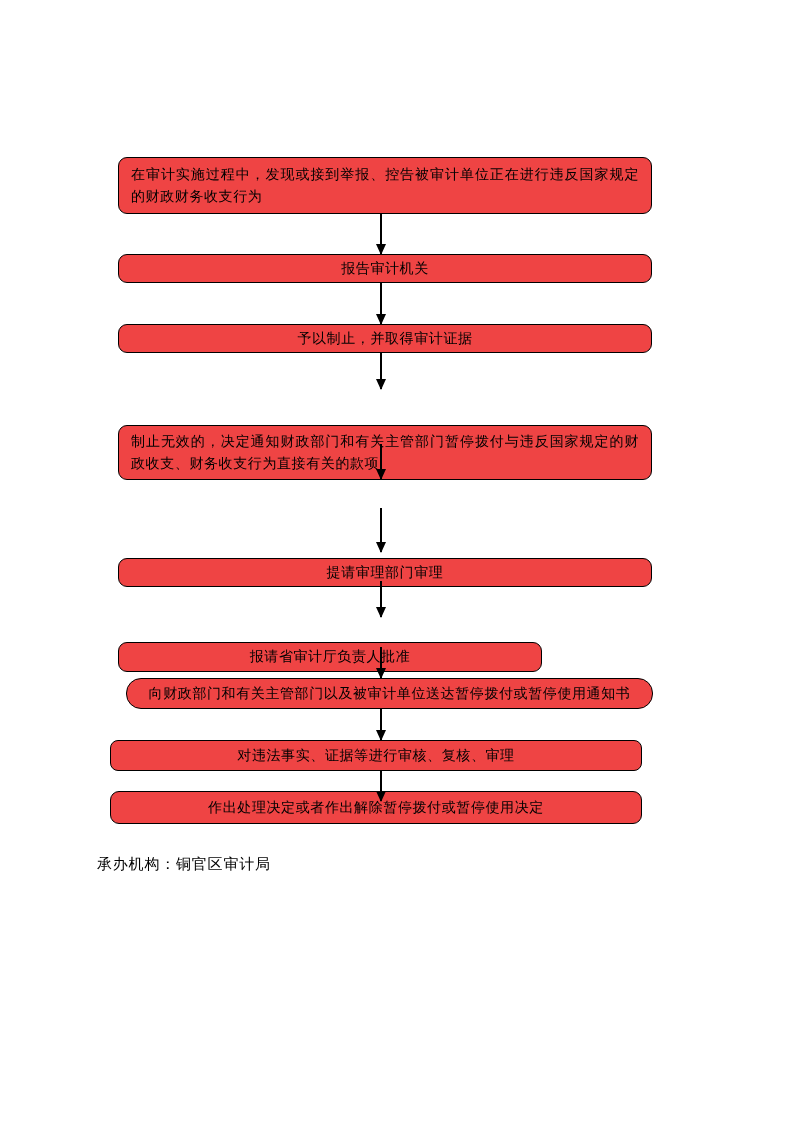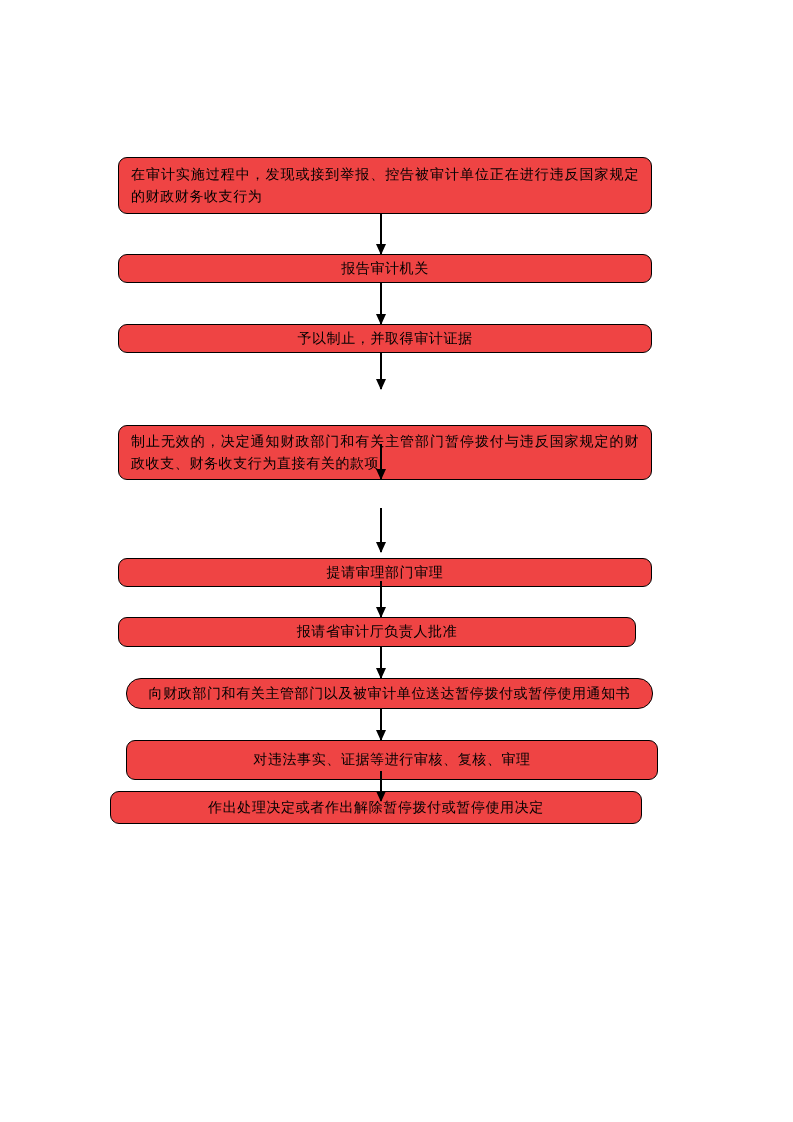--- a/index.html
+++ b/index.html
@@ -48,23 +48,23 @@
   .flow-node.align-center {
     text-align: center;
     padding: 0 8px;
   }
   .node-1  { left: 118px; top: 157px; width: 534px; height: 57px; }
   .node-2  { left: 118px; top: 254px; width: 534px; height: 29px; }
   .node-3  { left: 118px; top: 324px; width: 534px; height: 29px; }
   .node-4  { left: 118px; top: 389px; width: 534px; height: 55px; margin-top: 36px; }
   .node-5  { left: 128px; top: 479px; width: 531px; height: 29px; }
   .node-6  { left: 118px; top: 552px; width: 534px; height: 29px; margin-top: 6px; }
-  .node-7  { left: 118px; top: 617px; width: 518px; height: 30px; }
+  .node-7  { left: 118px; top: 642px; width: 424px; height: 30px; }
   .node-8  { left: 126px; top: 678px; width: 527px; height: 31px; border-radius: 15px; }
-  .node-9  { left: 126px; top: 740px; width: 532px; height: 40px; }
+  .node-9  { left: 110px; top: 740px; width: 532px; height: 31px; border-radius: 8px; }
   .node-10 { left: 110px; top: 791px; width: 532px; height: 33px; }
   .flow-arrow {
     position: absolute;
     left: 380px;
     width: 1.5px;
     background: #000000;
     z-index: 2;
   }
   .flow-arrow::after {
     content: "";
@@ -156,15 +156,16 @@
     <span>对违法事实、证据等进行审核、复核、审理</span>
   </div>
 
   <div class="flow-arrow arrow-9"></div>
 
   <div class="flow-node node-10 align-center">
     <span>作出处理决定或者作出解除暂停拨付或暂停使用决定</span>
   </div>
 
   <div class="footer">
+    <div class="footer-line">承办机构：铜官区审计局</div>
   </div>
 
 </div>
 
 </body></html>

